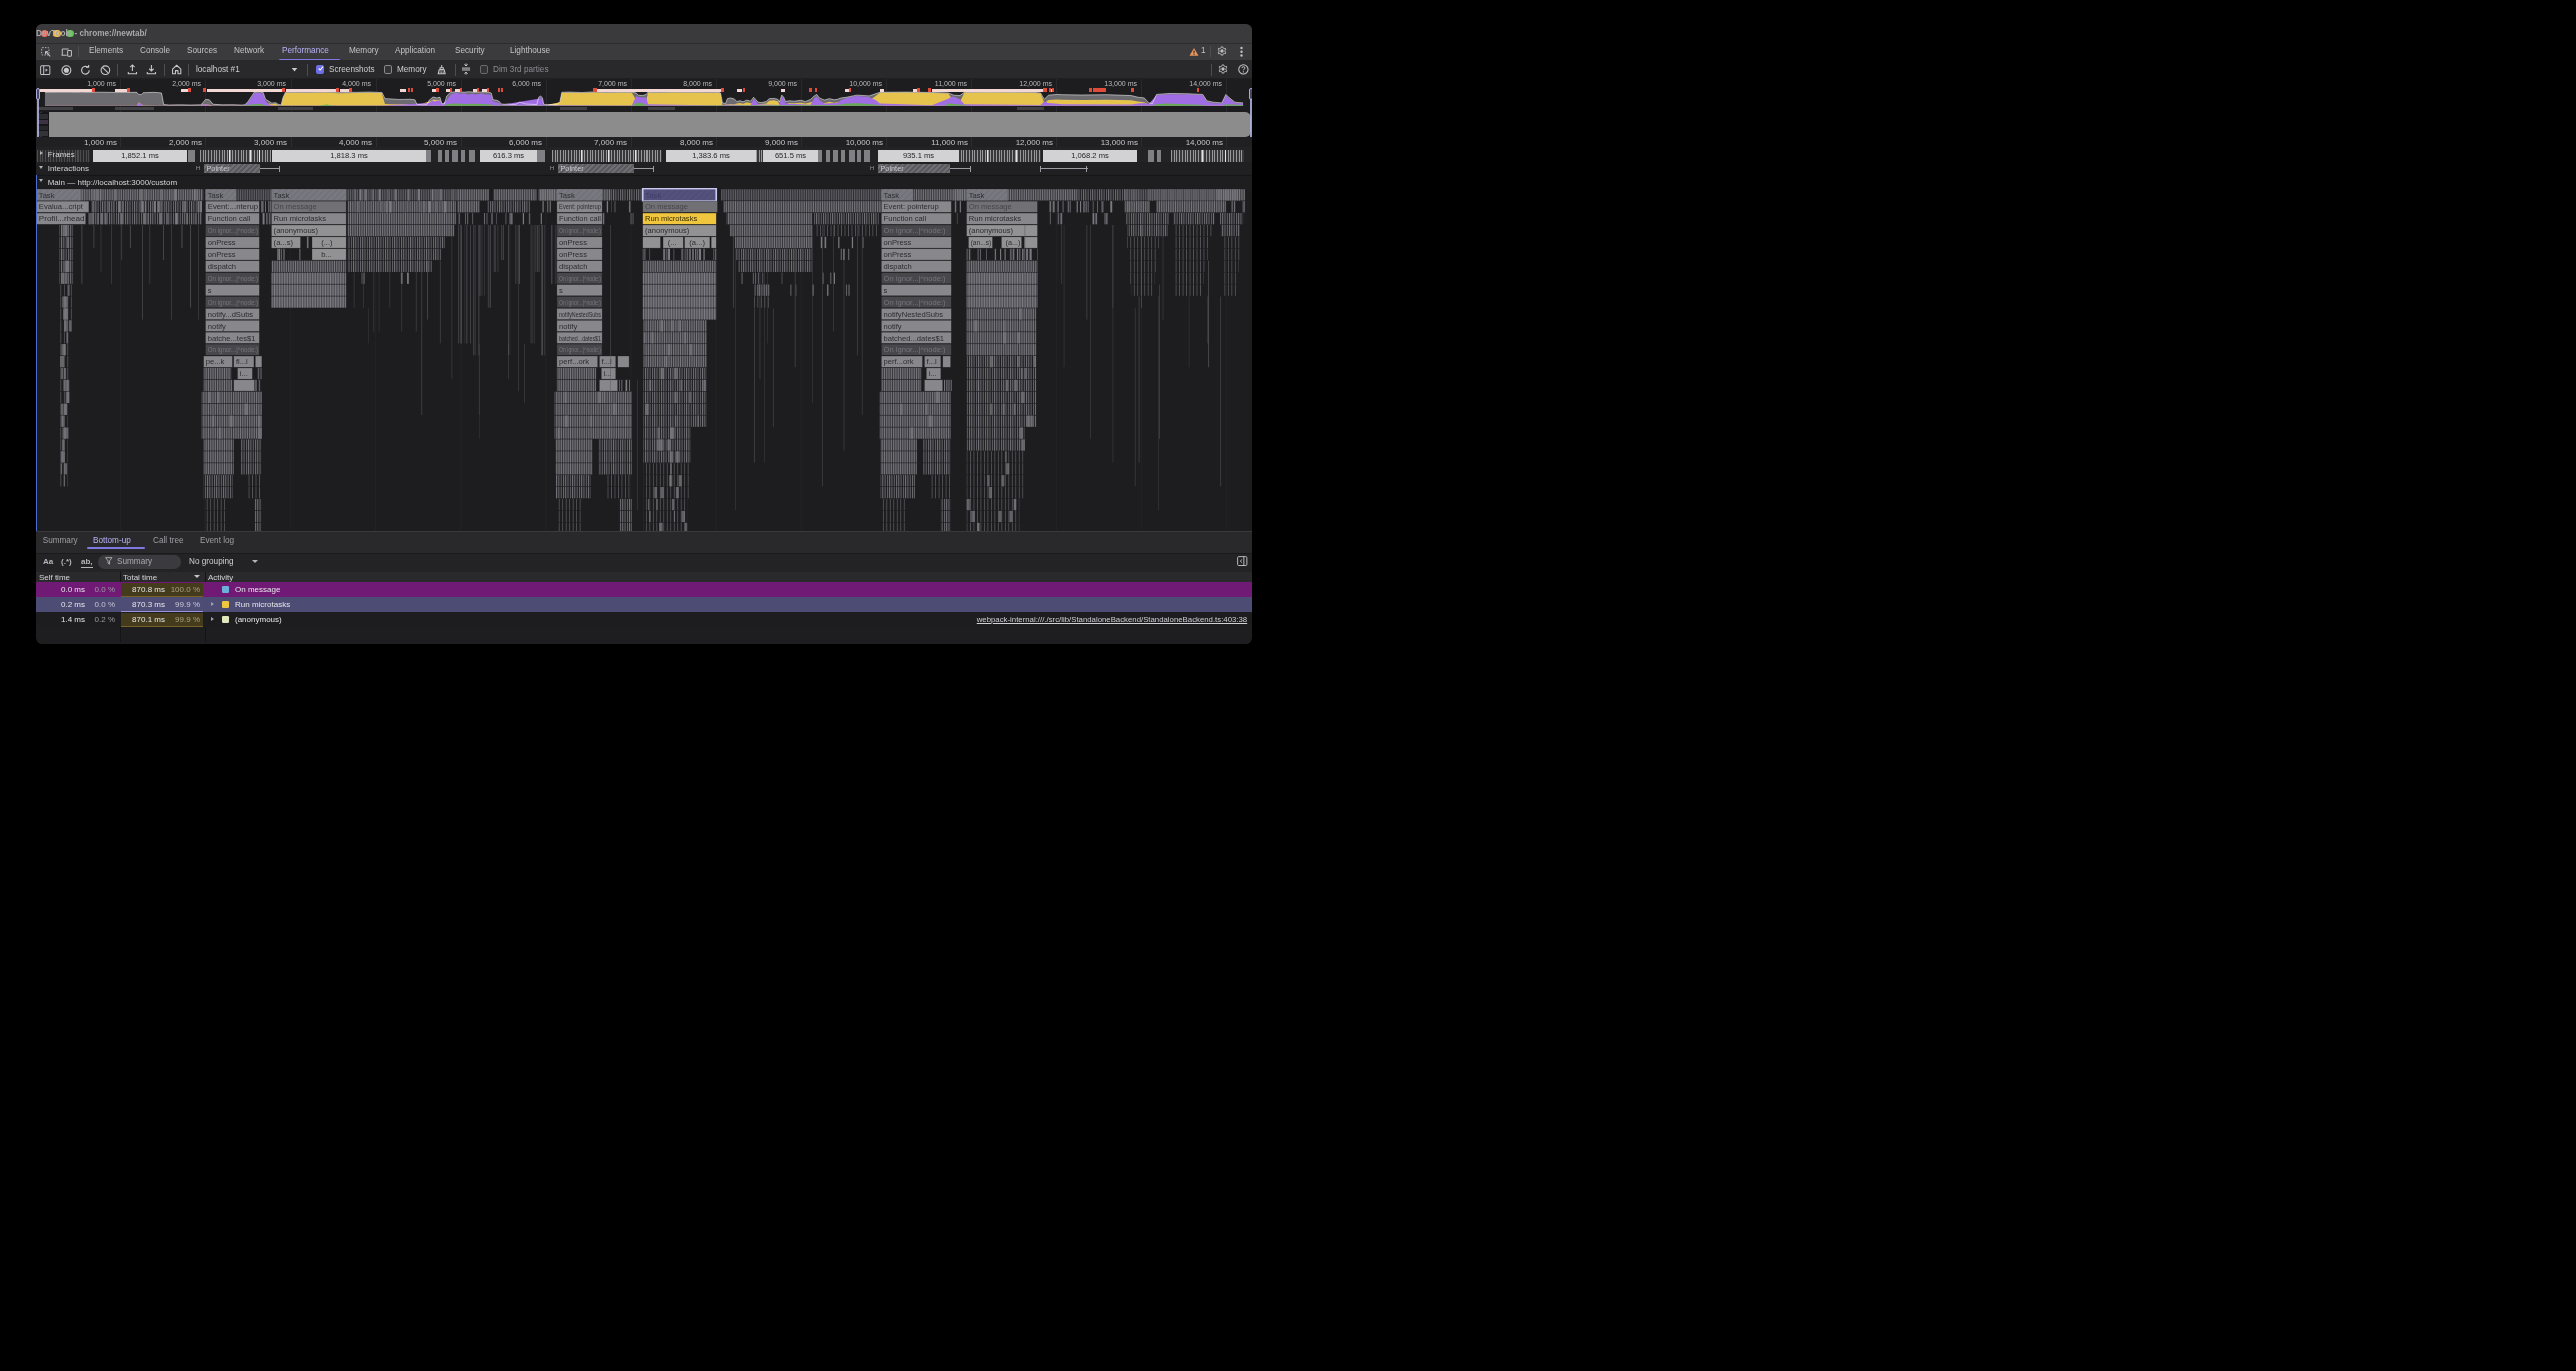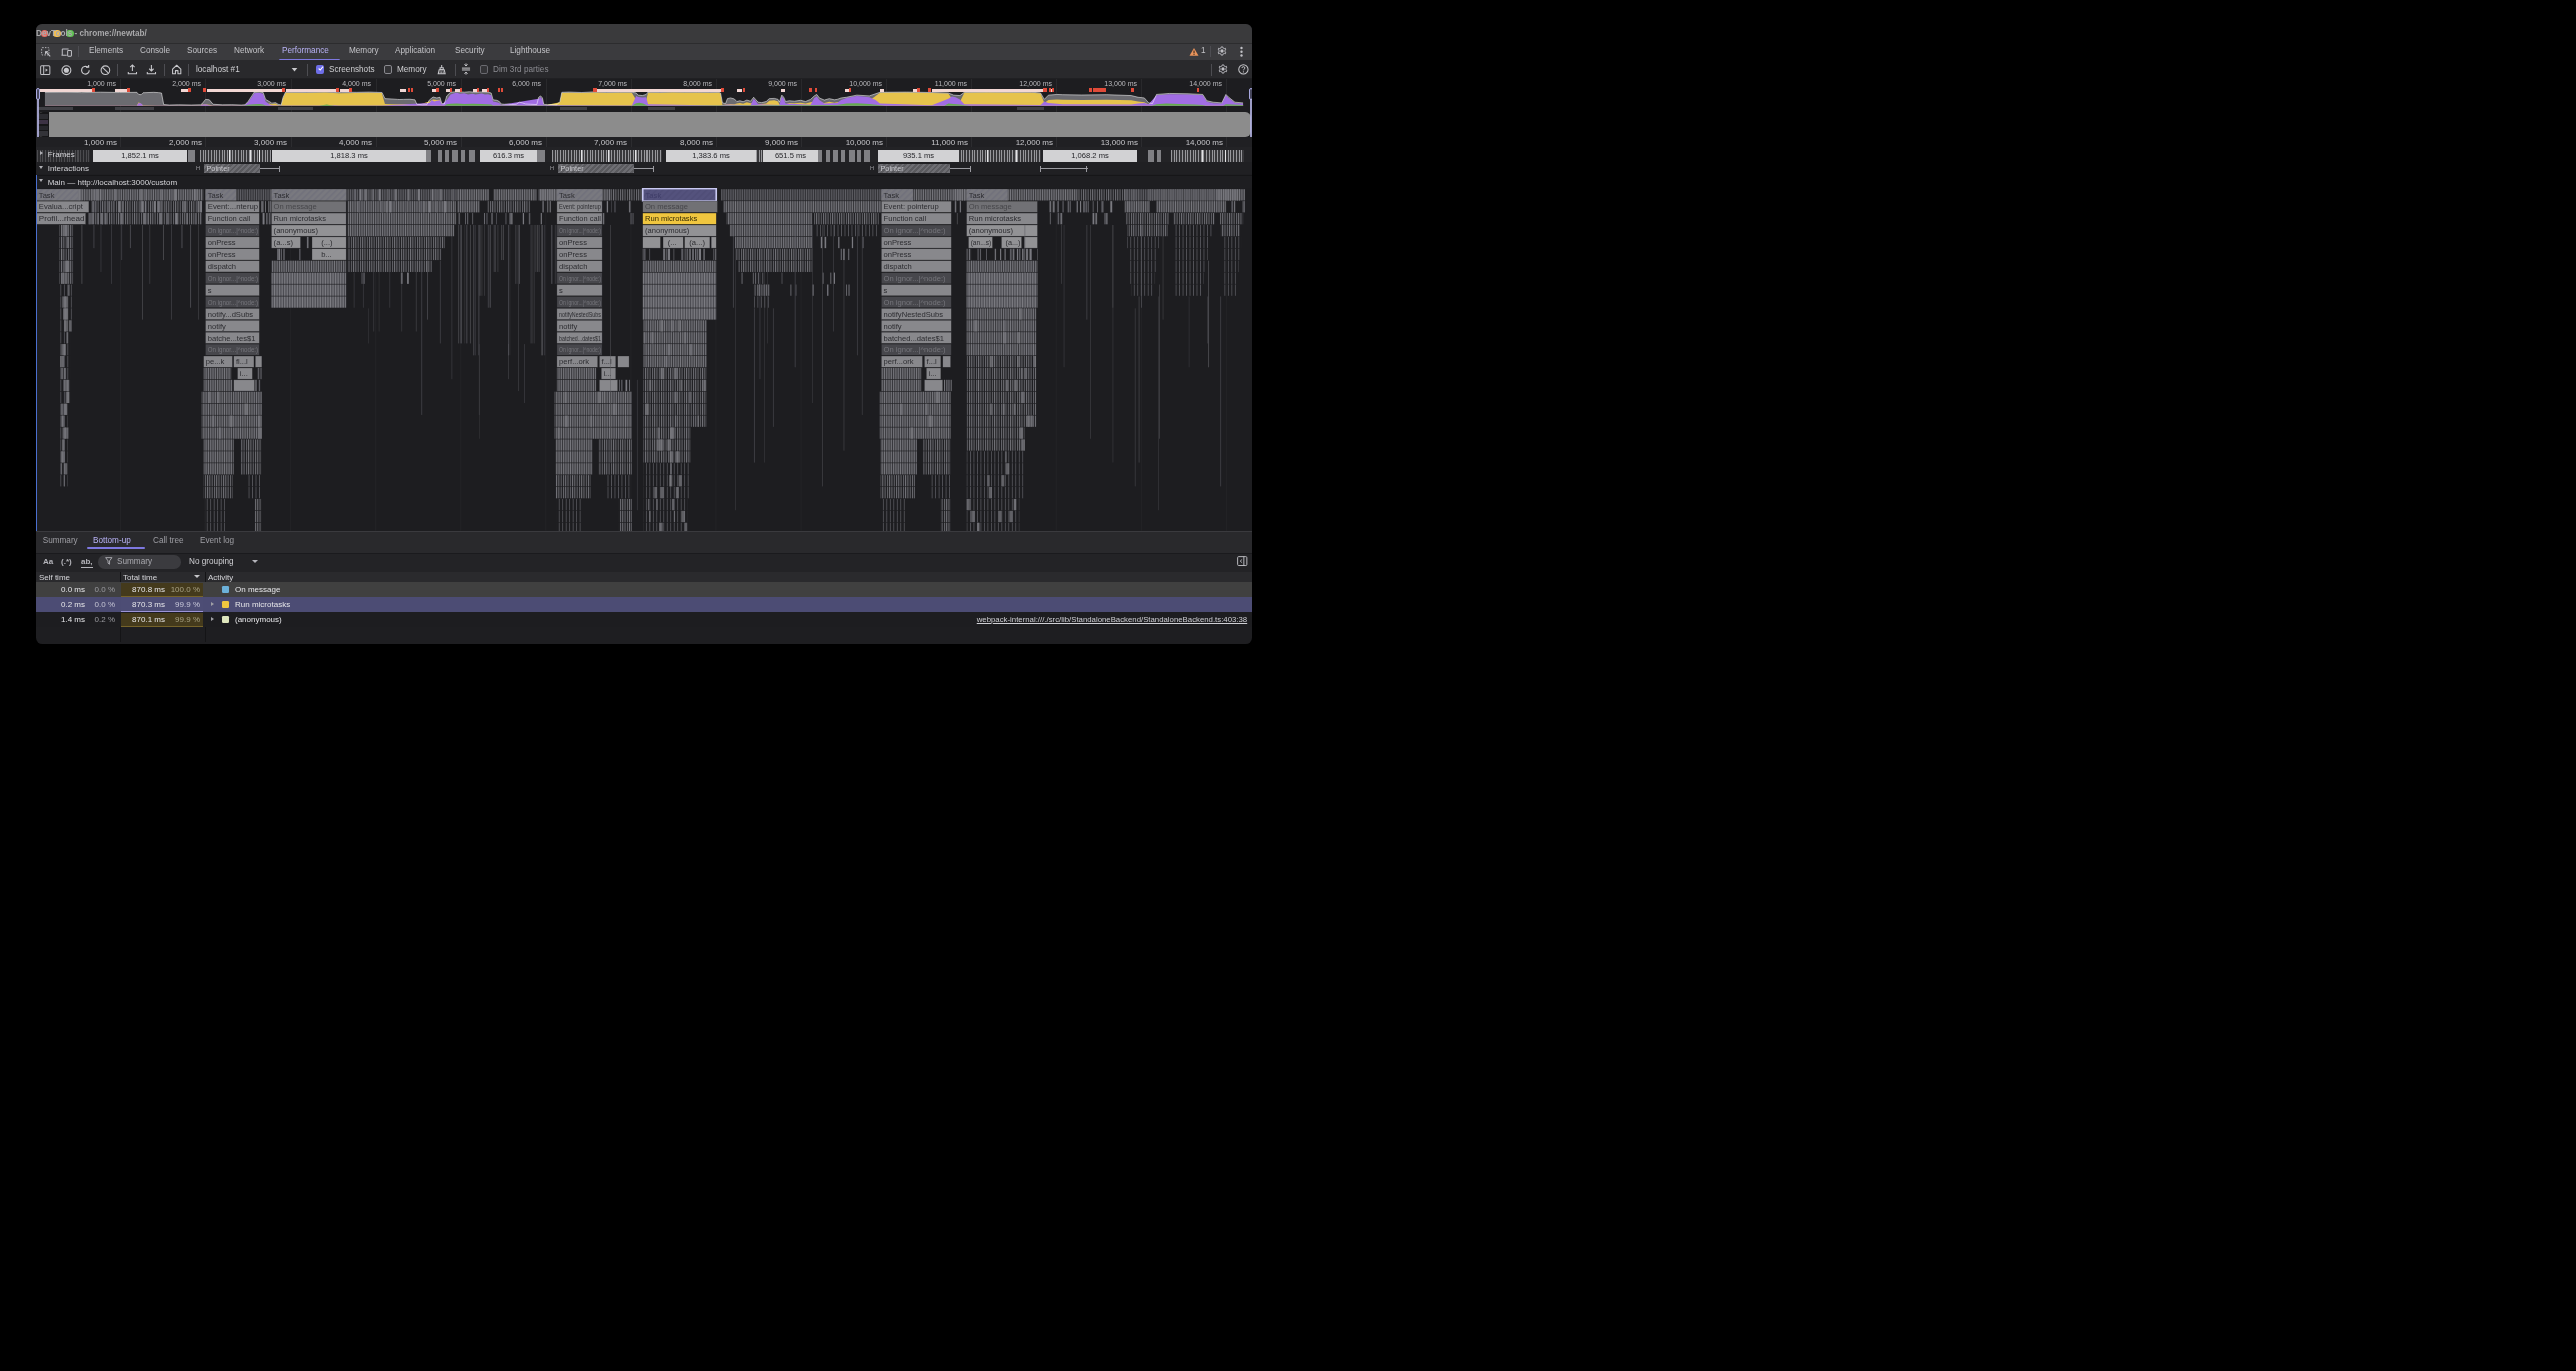--- a/index.html
+++ b/index.html
@@ -1250,21 +1250,21 @@
       <path d="M8 5.5 L5 8 L8 10.5" stroke="#c0c0c5" stroke-width="1.3"></path>
     </svg>
     <div class="abs thead">
       <span style="position:absolute;left:2.9px;top:0.3px">Self time</span>
       <span style="position:absolute;left:87px;top:0.3px">Total time</span>
       <span style="position:absolute;left:158px;top:2.5px;width:0;height:0;border-top:3.8px solid #c6c6ca;border-left:3.2px solid transparent;border-right:3.2px solid transparent"></span>
       <span style="position:absolute;left:172px;top:0.3px">Activity</span>
     </div>
     <div class="abs" style="left:84px;top:548px;width:0.6px;height:70px;background:#141416"></div>
     <div class="abs" style="left:169px;top:548px;width:0.6px;height:70px;background:#141416"></div>
-    <div class="abs trow" style="top:558px;background:#404040">
+    <div class="abs trow" style="top:558px;background:#701a75">
       <span class="num" style="right:1167px;left:auto;width:44px;top:2.5px">0.0 ms</span>
       <span class="num pct" style="left:53px;width:26px;top:2.5px;color:#9d9da2">0.0 %</span>
       <div class="tot"></div>
       <span class="num" style="left:85px;width:44px;top:2.5px">870.8 ms</span>
       <span class="num" style="left:131px;width:33px;top:2.5px;color:#a8a285">100.0 %</span>
       <span class="swatch" style="left:186px;background:#6cb1d9"></span>
       <span style="position:absolute;left:199px;top:2.5px">On message</span>
     </div>
     <div class="abs trow" style="top:573px;background:#4c4c74">
       <span class="num" style="right:1167px;left:auto;width:44px;top:2.5px">0.2 ms</span>

